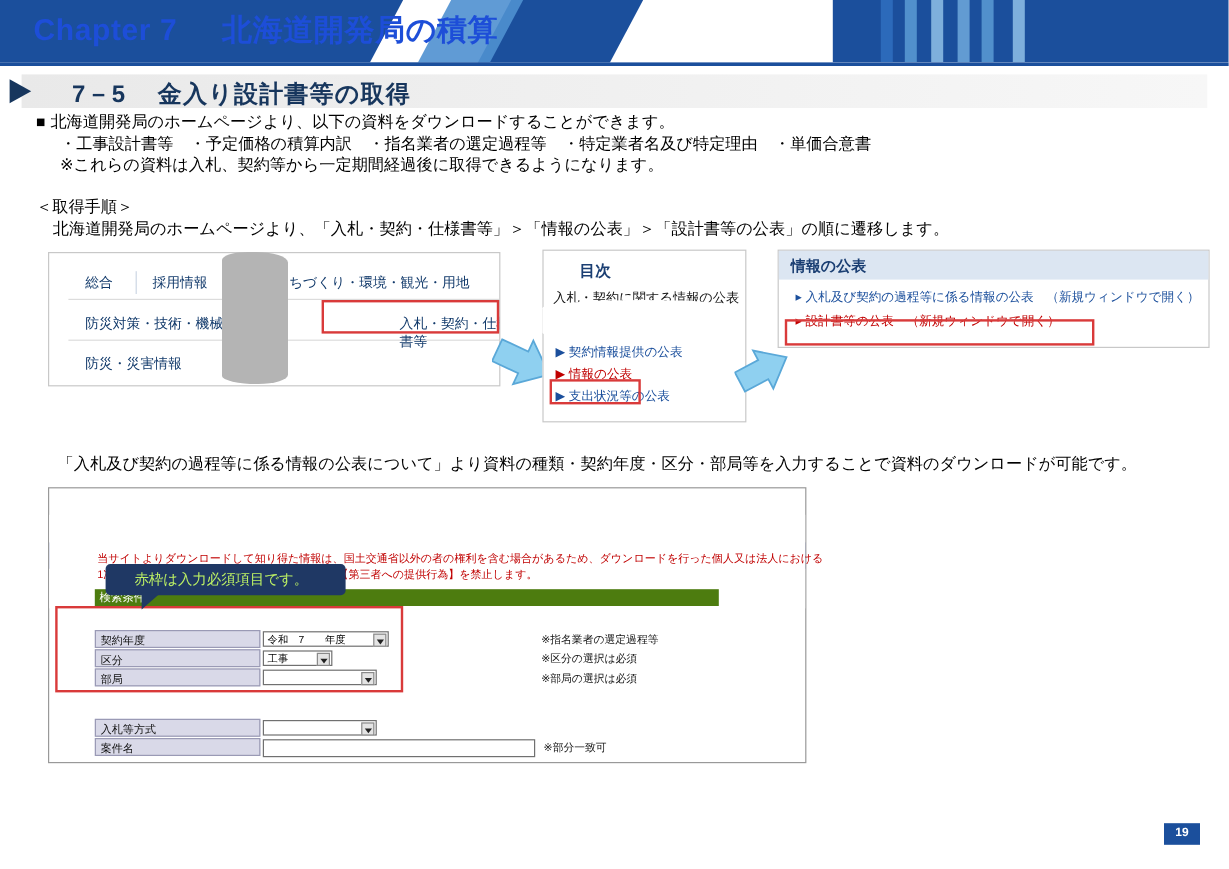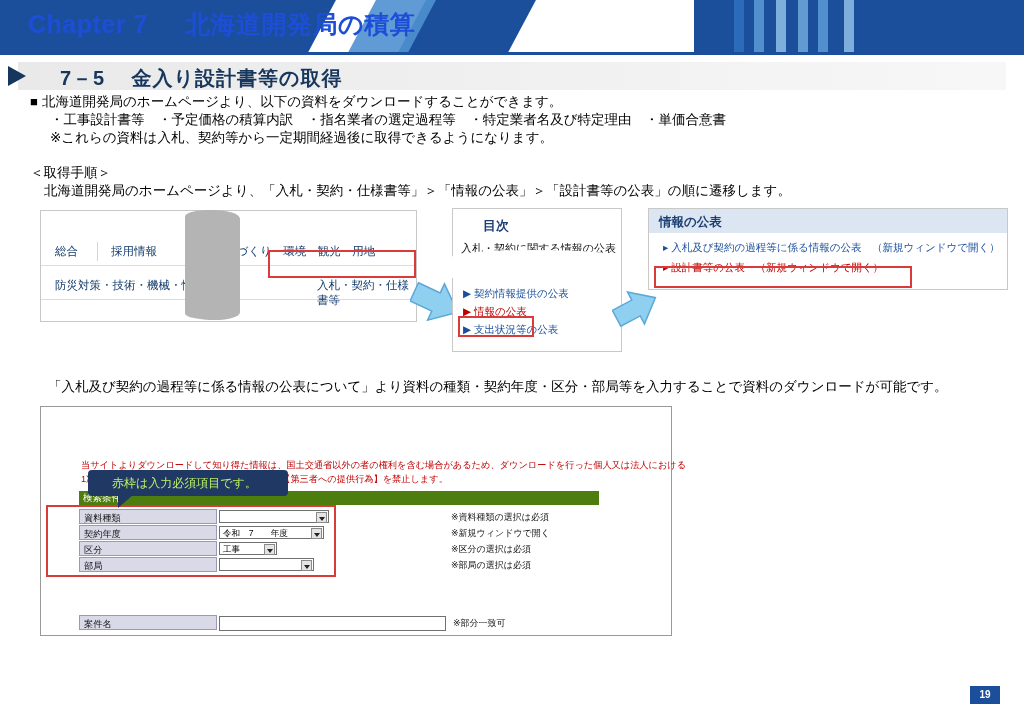--- a/index.html
+++ b/index.html
@@ -80,22 +80,22 @@
   .l5{left:44px;top:182px;}
   .l6{left:48px;top:378px;}
 
   
   .fig-left{
     position:absolute;left:40px;top:210px;width:375px;height:110px;
     background:#ffffff;border:1px solid #c8c8c8;
     overflow:hidden;
   }
   .menu-row{
-    position:absolute;left:0;width:375px;height:27px;border-bottom:1px solid #dcdcdc;
-    font-size:11.5px;color:#123a6b;margin-top:16px;
+    position:absolute;left:16px;width:375px;height:27px;border-bottom:1px solid #dcdcdc;
+    font-size:11.5px;color:#123a6b;
   }
   .menu-row span{position:absolute;top:6px;}
   .menu-divider{position:absolute;top:4px;width:1px;height:19px;background:#cdd6e4;}
   .r1{top:11px;} .r2{top:45px;} .r3{top:79px;}
   .redbox{
     position:absolute;border:2px solid #d93a3a;
   }
   .grayblob{
     position:absolute;left:185px;top:210px;width:55px;height:110px;
     background:#b4b4b4;
@@ -238,20 +238,25 @@
     <div class="menu-divider" style="left:56px"></div>
     <span style="left:70px">採用情報</span>
     <div class="menu-divider" style="left:160px"></div>
     <span style="left:172px">まちづくり・環境・観光・用地</span>
 
   </div>
   <div class="menu-row r2">
     <span style="left:14px">防災対策・技術・機械・情報</span>
     <span style="left:276px">入札・契約・仕様書等</span>
   </div>
+  <div class="menu-row r3" style="border-bottom:none">
+    <span style="left:14px">防災・災害情報</span>
+    <div class="menu-divider" style="left:128px"></div>
+    <span style="left:140px">申請</span>
+  </div>
 </div>
 <div class="redbox" style="left:268px;top:250px;width:144px;height:24px;"></div>
 <div class="grayblob"></div>
 
 <div class="arrow" style="left:410px;top:278px;">
   <svg width="52" height="52" viewBox="0 0 52 52">
     <polygon points="2,14 26,14 26,4 50,24 26,44 26,34 2,34" fill="#8fd0f0" stroke="#5aa8d8" stroke-width="1.5" transform="rotate(25 26 24)"></polygon>
   </svg>
 </div>
 
@@ -291,40 +296,30 @@
   </div>
   <div class="shot-body">
     <div class="warn w1">当サイトよりダウンロードして知り得た情報は、国土交通省以外の者の権利を含む場合があるため、ダウンロードを行った個人又は法人における</div>
     <div class="warn w2">1次利用に限るものとし、有償無償に関わらず、【第三者への提供行為】を禁止します。</div>
     <div class="warn w3">なお、当サイトは予告なく内容の変更や削除を行うことがありますのであらかじめご了承のうえご利用をお願いいたします。</div>
   </div>
   <div class="cond-hd">
     <span>検索条件</span>
   </div>
 
-  <div class="frow" style="top:102px">
-    <div class="flabel">資料種類</div>
-    <div class="fctl">
-      <div class="sel" style="width:110px">
-        <span class="cap"></span>
-        <span class="arr"></span>
-      </div>
-    </div>
-    <div class="note">※資料種類の選択は必須</div>
-  </div>
 
   <div class="frow" style="top:118px">
     <div class="flabel">契約年度</div>
     <div class="fctl">
       <div class="sel" style="width:105px">
         <span class="cap">令和　7　　年度</span>
         <span class="arr"></span>
       </div>
     </div>
-    <div class="note">※新規ウィンドウで開く</div>
+    <div class="note">※指名業者の選定過程等</div>
   </div>
 
   <div class="frow" style="top:150px">
     <div class="flabel">部局</div>
     <div class="fctl">
       <div class="sel" style="width:95px">
         <span class="cap"></span>
         <span class="arr"></span>
       </div>
     </div>
@@ -336,20 +331,29 @@
     <div class="fctl">
       <div class="sel" style="width:58px">
         <span class="cap">工事</span>
         <span class="arr"></span>
       </div>
     </div>
     <div class="note">※区分の選択は必須</div>
   </div>
 
 
+  <div class="frow" style="top:192px">
+    <div class="flabel">入札等方式</div>
+    <div class="fctl">
+      <div class="sel" style="width:95px">
+        <span class="cap"></span>
+        <span class="arr"></span>
+      </div>
+    </div>
+  </div>
 
   <div class="frow" style="top:208px">
     <div class="flabel">案件名</div>
     <div class="fctl">
       <div class="txtin" style="width:225px"></div>
     </div>
     <div class="note" style="left:374px">※部分一致可</div>
   </div>
 </div>
 

